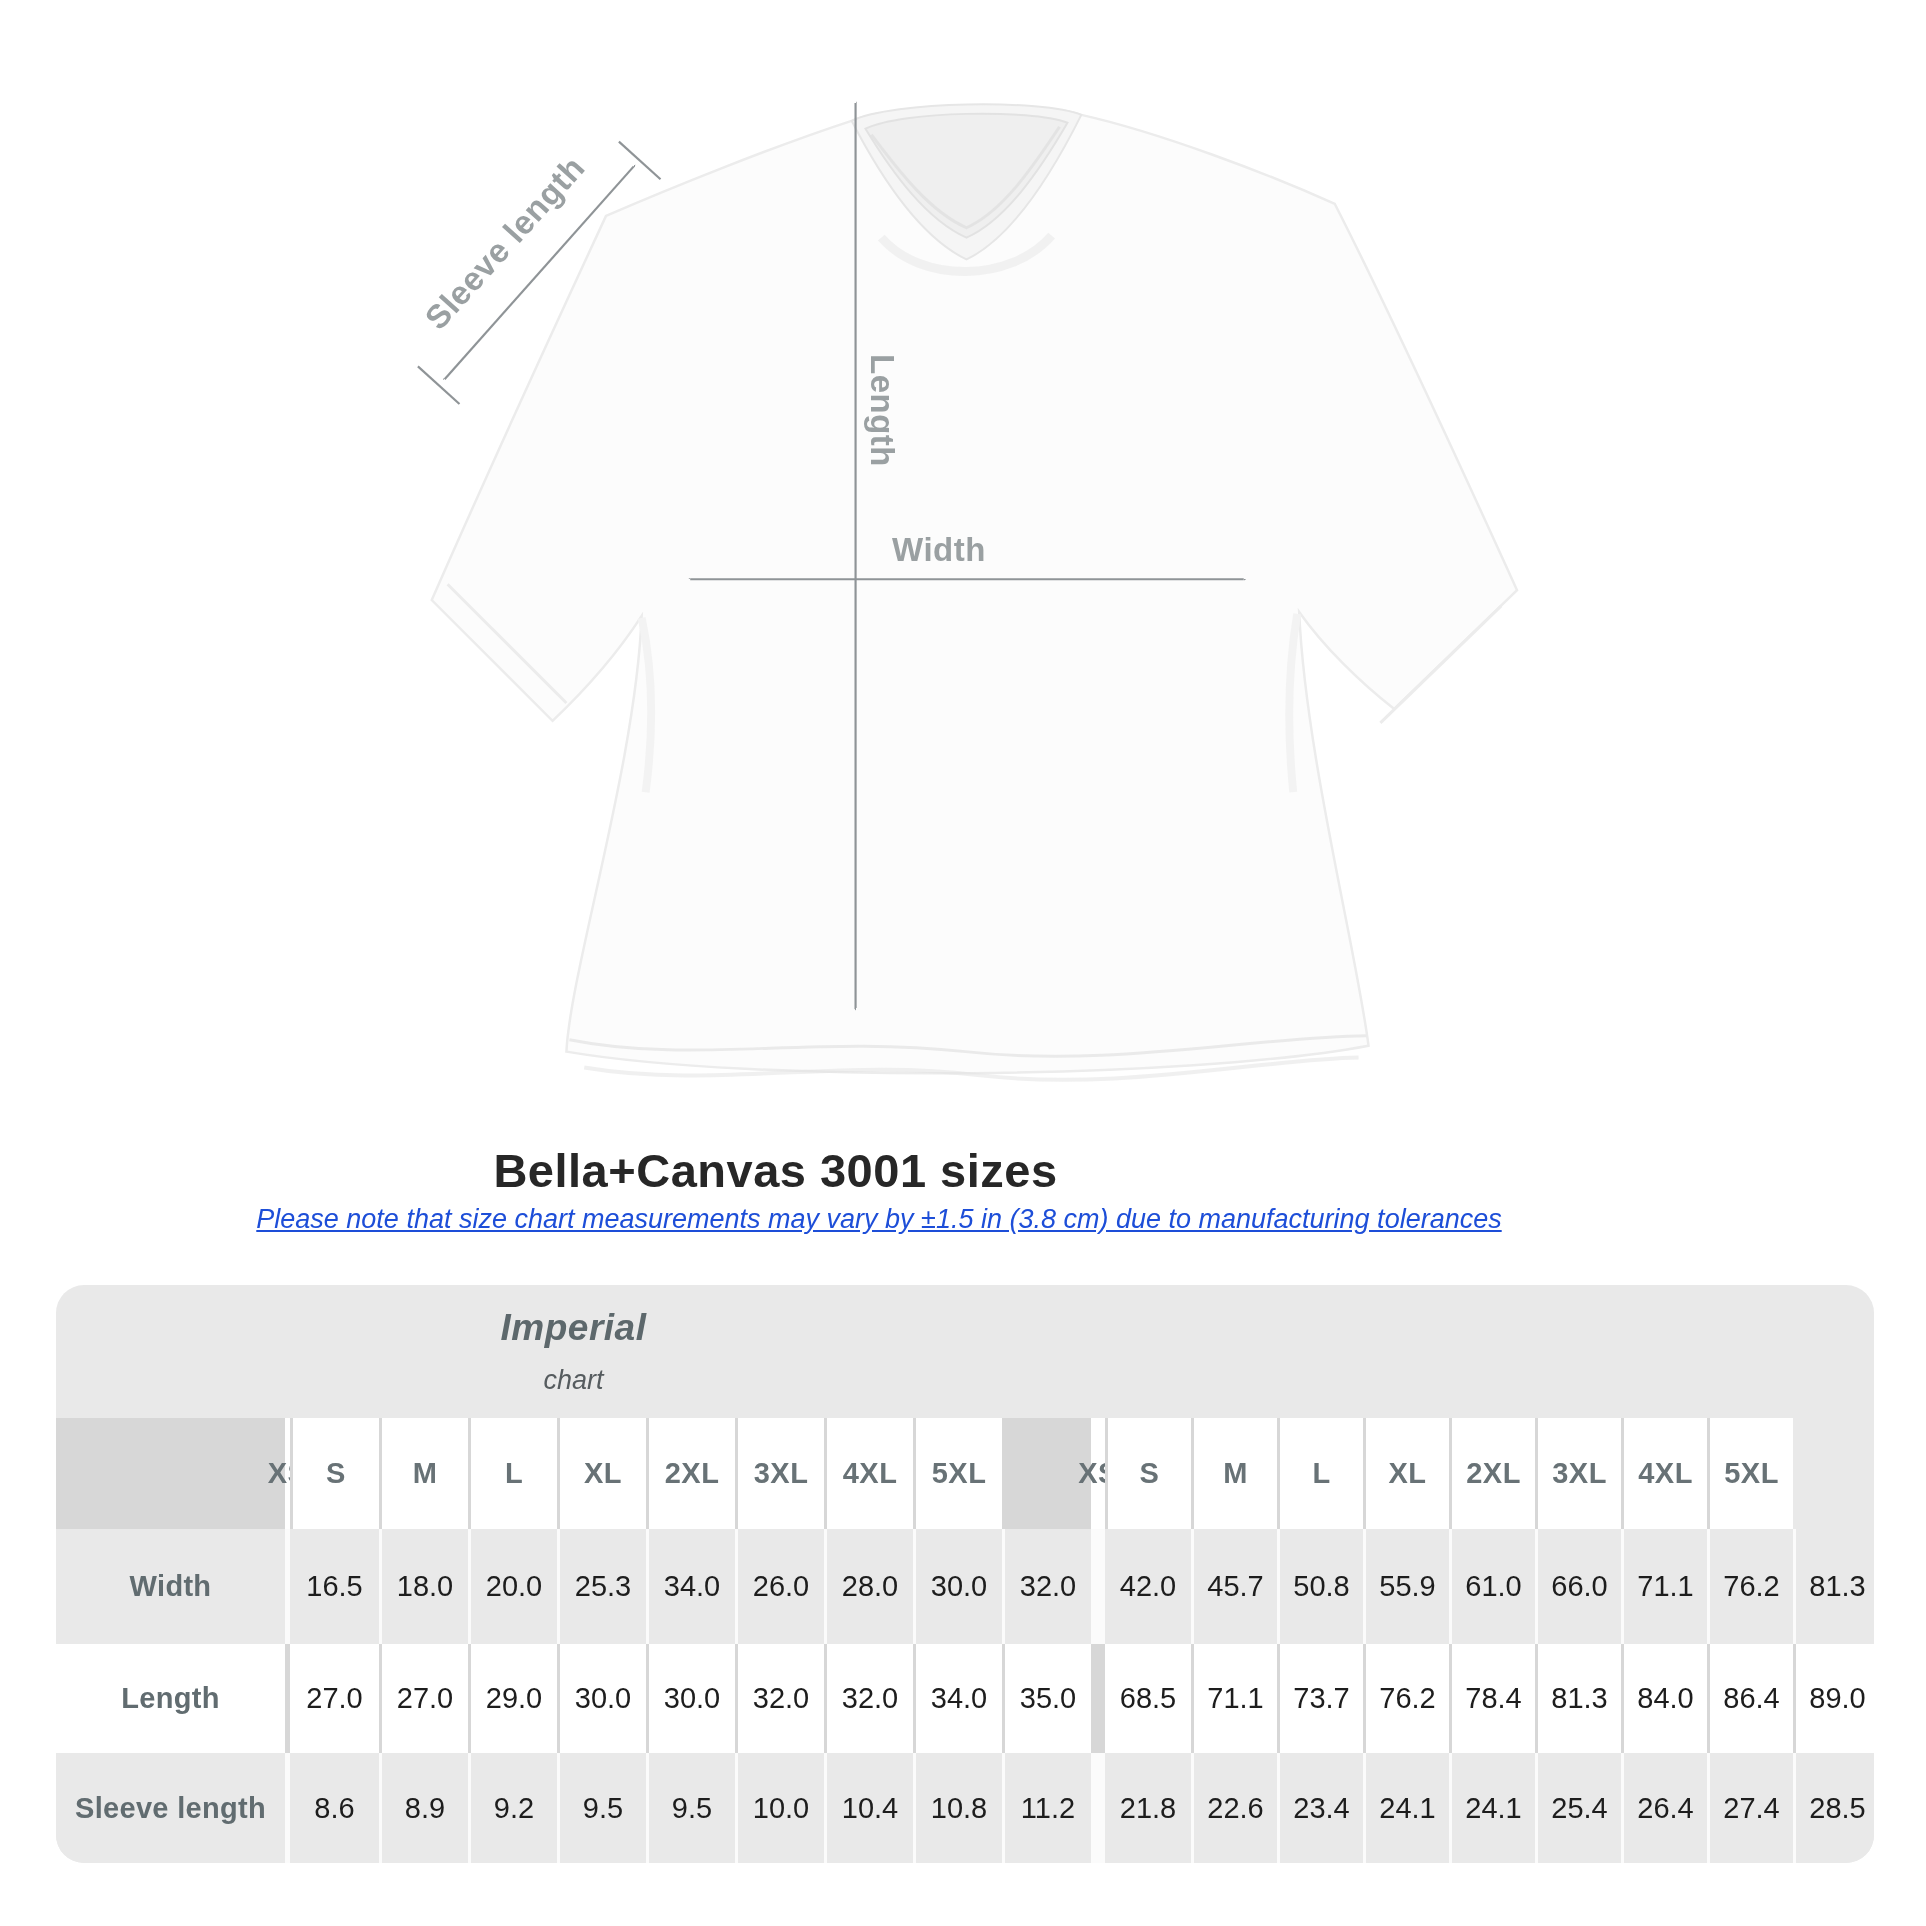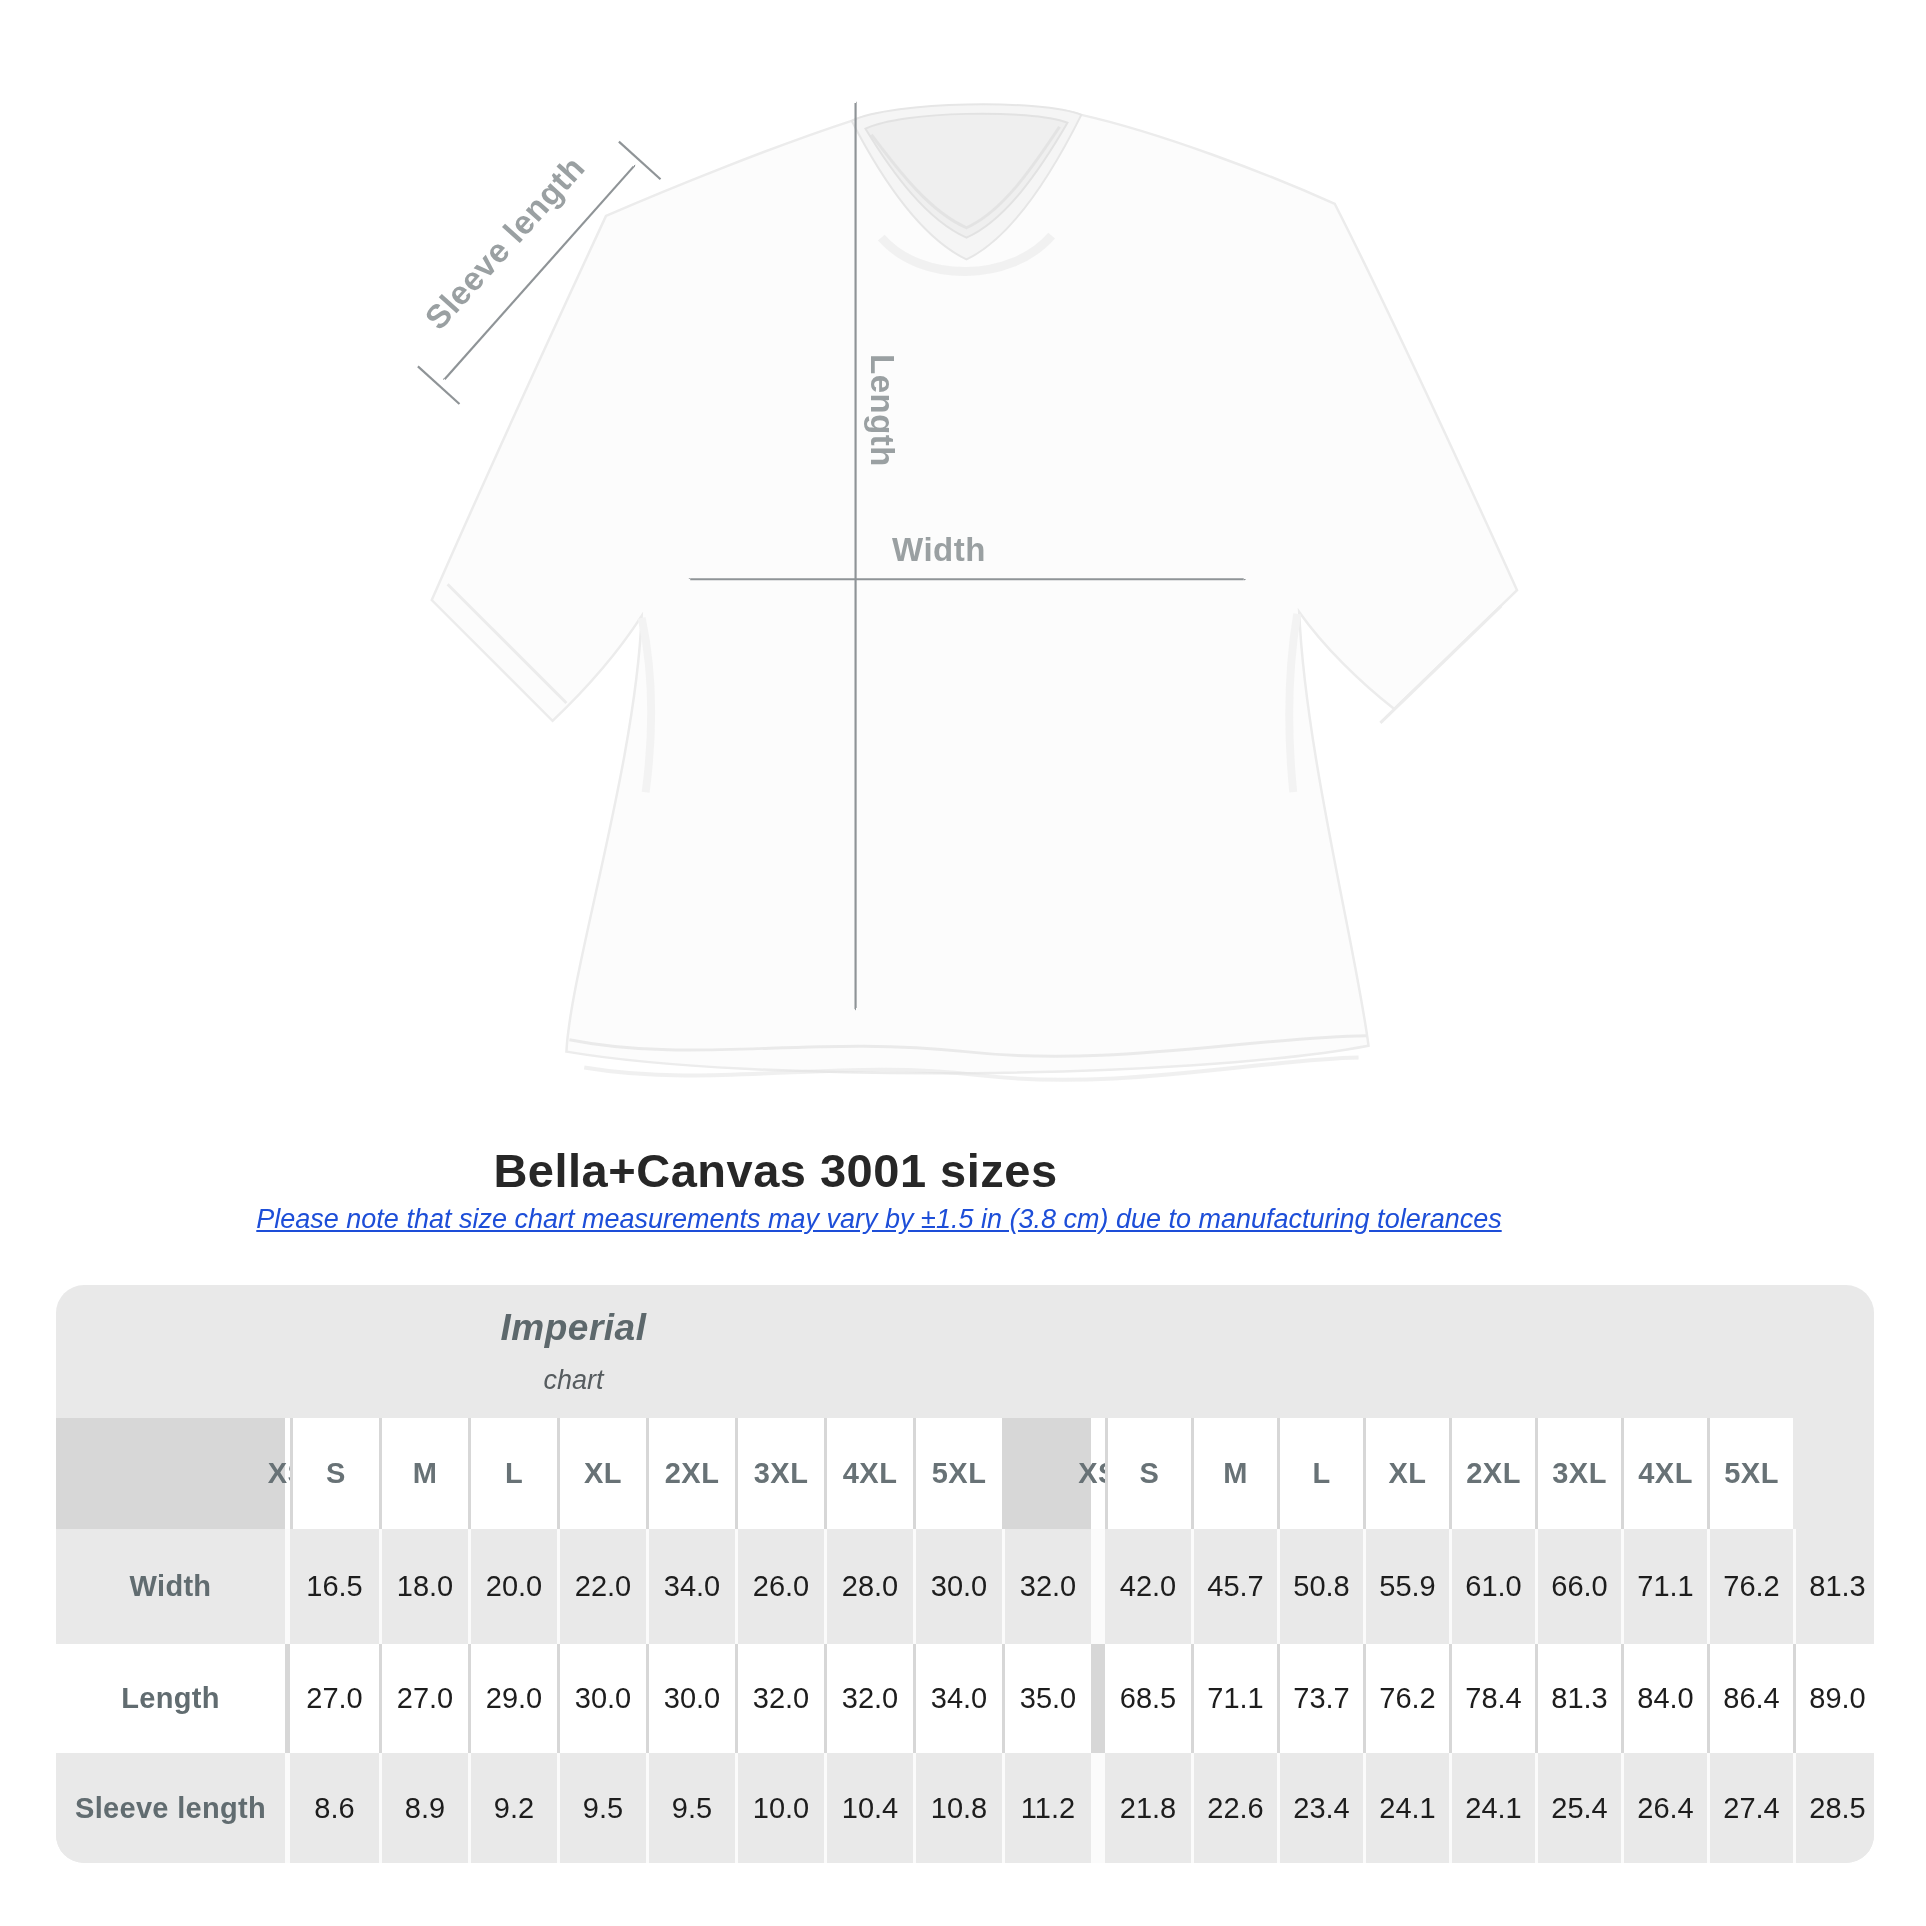--- a/index.html
+++ b/index.html
@@ -147,21 +147,21 @@
       <div class="cell hdr">4XL</div>
       <div class="cell hdr">5XL</div>
     </div>
 
     <div class="trow r-width r-gray">
       <div class="cell nodiv rowlbl">Width</div>
       <div class="gap"></div>
       <div class="cell nodiv val">16.5</div>
       <div class="cell val">18.0</div>
       <div class="cell val">20.0</div>
-      <div class="cell val">22.0</div>
+      <div class="cell val">25.3</div>
       <div class="cell val">34.0</div>
       <div class="cell val">26.0</div>
       <div class="cell val">28.0</div>
       <div class="cell val">30.0</div>
       <div class="cell val">32.0</div>
       <div class="gap"></div>
       <div class="cell nodiv val">42.0</div>
       <div class="cell val">45.7</div>
       <div class="cell val">50.8</div>
       <div class="cell val">55.9</div>

